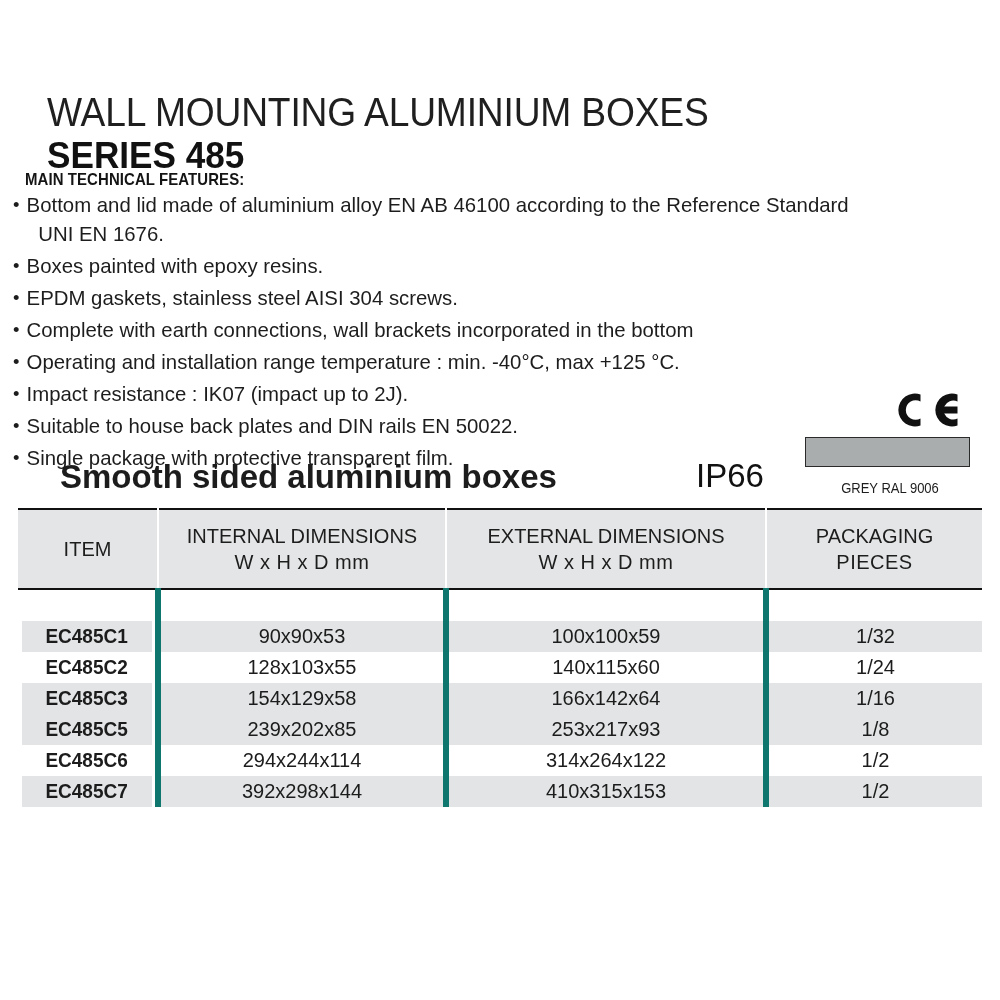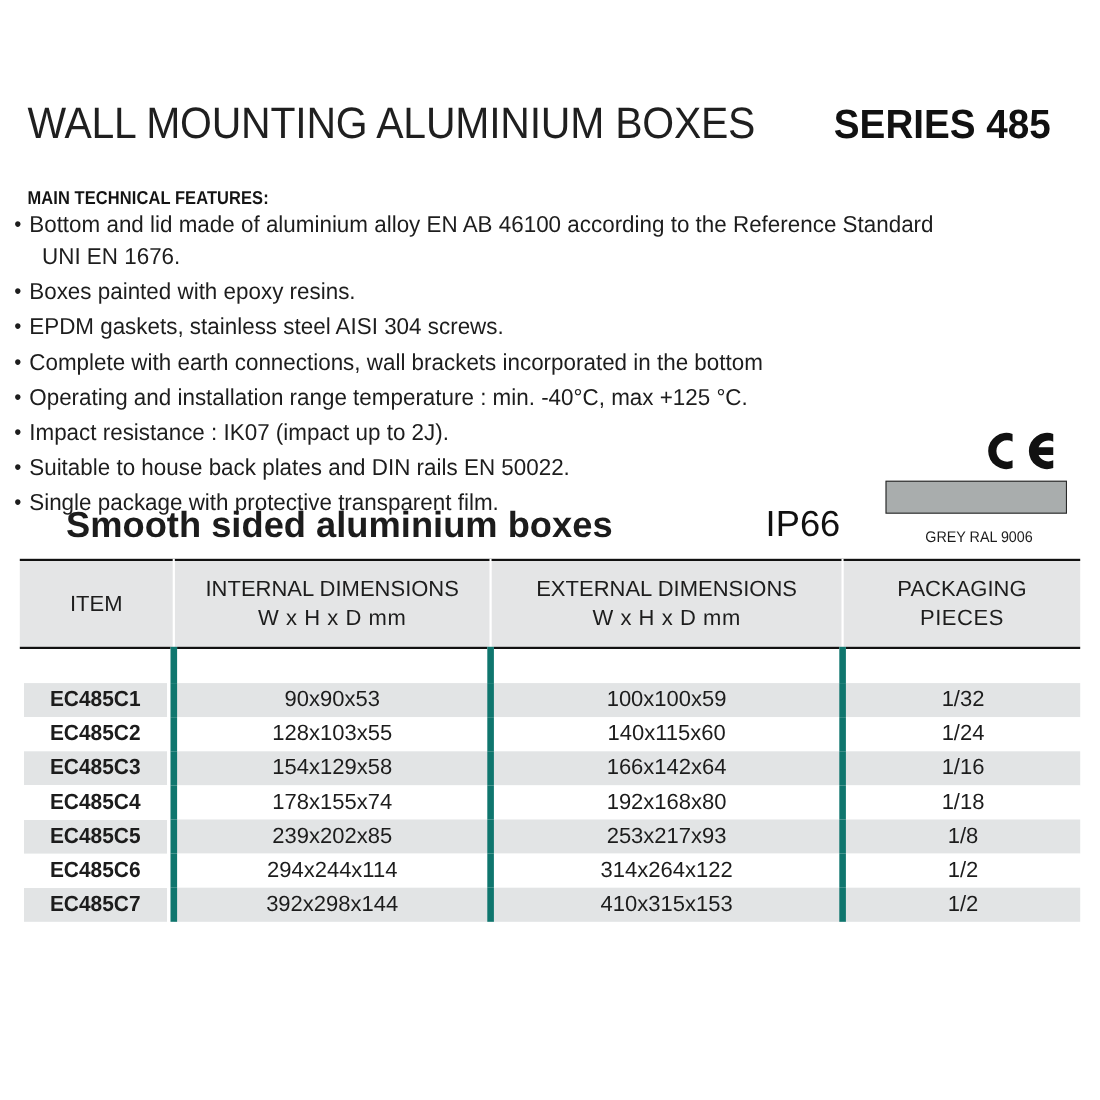--- a/index.html
+++ b/index.html
@@ -19,20 +19,21 @@
   
   .title-row {
     position: absolute;
     left: 25px;
     top: 90px;
     width: 960px;
     height: 48px;
     display: flex;
     align-items: baseline;
     white-space: nowrap;
+    flex-direction: column;
   }
   .title-main {
     font-size: 40px;
     font-weight: 400;
     letter-spacing: -0.2px;
     transform: scaleX(0.93);
     transform-origin: left center;
     color: #1f1f1f;
   }
   .title-series {
@@ -325,26 +326,20 @@
       <td>128x103x55</td>
       <td>140x115x60</td>
       <td>1/24</td>
     </tr>
     <tr class="shaded">
       <td class="cell-item">EC485C3</td>
       <td>154x129x58</td>
       <td>166x142x64</td>
       <td>1/16</td>
     </tr>
-    <tr class="plain">
-      <td class="cell-item">EC485C4</td>
-      <td>178x155x74</td>
-      <td>192x168x80</td>
-      <td>1/18</td>
-    </tr>
     <tr class="shaded">
       <td class="cell-item">EC485C5</td>
       <td>239x202x85</td>
       <td>253x217x93</td>
       <td>1/8</td>
     </tr>
     <tr class="plain">
       <td class="cell-item">EC485C6</td>
       <td>294x244x114</td>
       <td>314x264x122</td>

